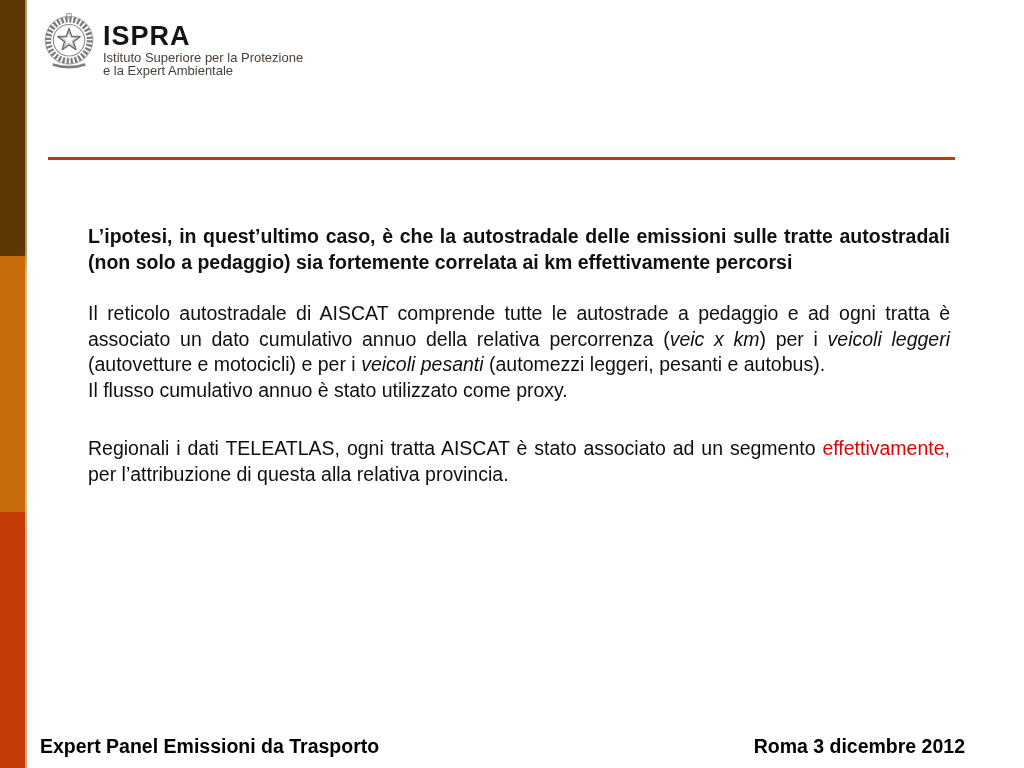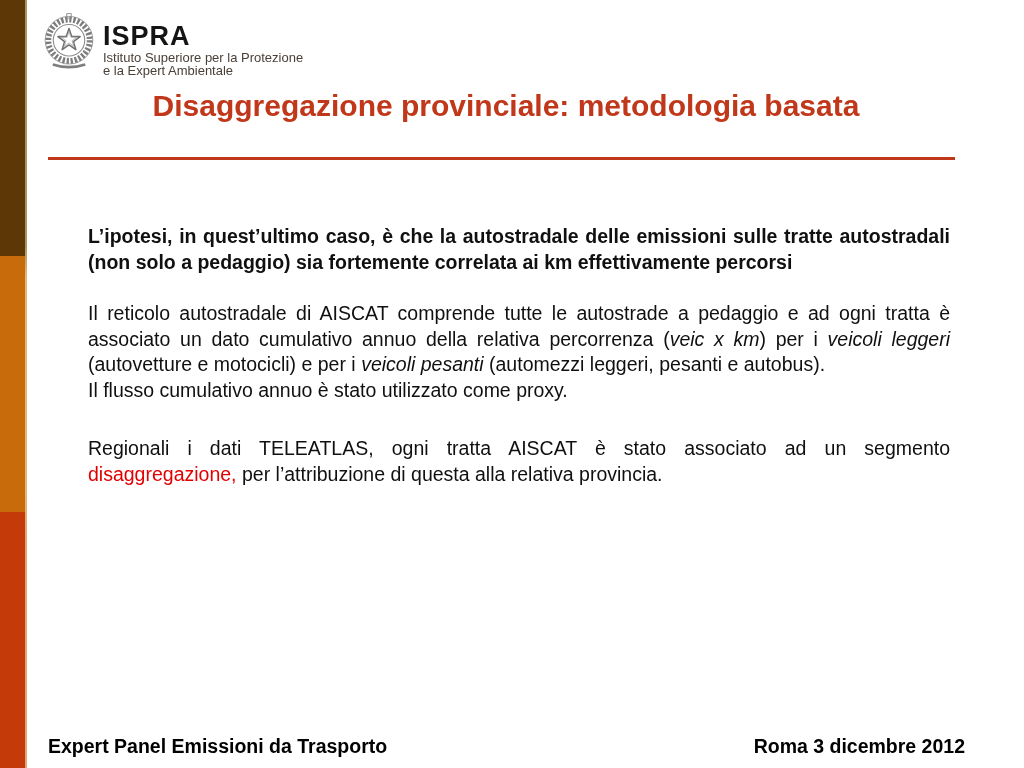--- a/index.html
+++ b/index.html
@@ -57,21 +57,21 @@
   .body-block p.mb30 { margin-bottom: 30px; }
   .body-block p.mb33 { margin-bottom: 33px; }
   .body-block p.mb20 { margin-bottom: 20px; }
   .seg-italic { font-style: italic; }
   .seg-red { color: var(--highlight-red, #e30000); }
 
   
   .footer {
     position: absolute; left: 40px; right: 59px; top: 735px;
     display: flex; justify-content: space-between;
-    font-weight: bold; font-size: 19.5px; color: #000; margin-left: 8px;
+    font-weight: bold; font-size: 19.5px; color: #000;
   }
 </style>
 </head>
 <body>
 
 <div class="slide">
 
   <div class="stripe">
     <div class="stripe-seg brown"></div>
     <div class="stripe-seg orange"></div>
@@ -90,29 +90,28 @@
       <rect x="27.5" y="1.5" width="5" height="5" fill="none" stroke="#8c8c8c" stroke-width="1"></rect>
     </svg>
     <div class="logo-text">
       <div class="logo-name">ISPRA</div>
       <div class="logo-sub">Istituto Superiore per la Protezione</div>
       <div class="logo-sub">e la Expert Ambientale</div>
     </div>
   </div>
 
   <div class="title-block">
-    <div>Disaggregazione provinciale: metodologia basata</div>
   </div>
   <div class="title-underline"></div>
 
   <div class="body-block">
     <p class="lead"><span>L’ipotesi, in quest’ultimo caso, è che la autostradale delle emissioni sulle tratte autostradali (non solo a pedaggio) sia fortemente correlata ai km effettivamente percorsi</span></p>
     <p class="mb33"><span>Il reticolo autostradale di AISCAT comprende tutte le autostrade a pedaggio e ad ogni tratta è associato un dato cumulativo annuo della relativa percorrenza (</span><span class="seg-italic">veic x km</span><span>) per i </span><span class="seg-italic">veicoli leggeri</span><span> (autovetture e motocicli) e per i </span><span class="seg-italic">veicoli pesanti</span><span> (automezzi leggeri, pesanti e autobus).
 Il flusso cumulativo annuo è stato utilizzato come proxy.</span></p>
-    <p class="mb20"><span>Regionali i dati TELEATLAS, ogni tratta AISCAT è stato associato ad un segmento </span><span class="seg-red">disaggregazione,</span><span> per l’attribuzione di questa alla relativa provincia.</span></p>
+    <p class="mb20"><span>Regionali i dati TELEATLAS, ogni tratta AISCAT è stato associato ad un segmento </span><span class="seg-red">effettivamente,</span><span> per l’attribuzione di questa alla relativa provincia.</span></p>
   </div>
 
   <div class="footer">
     <div>Expert Panel Emissioni da Trasporto</div>
     <div>Roma 3 dicembre 2012</div>
   </div>
 
 </div>
 
 </body></html>

